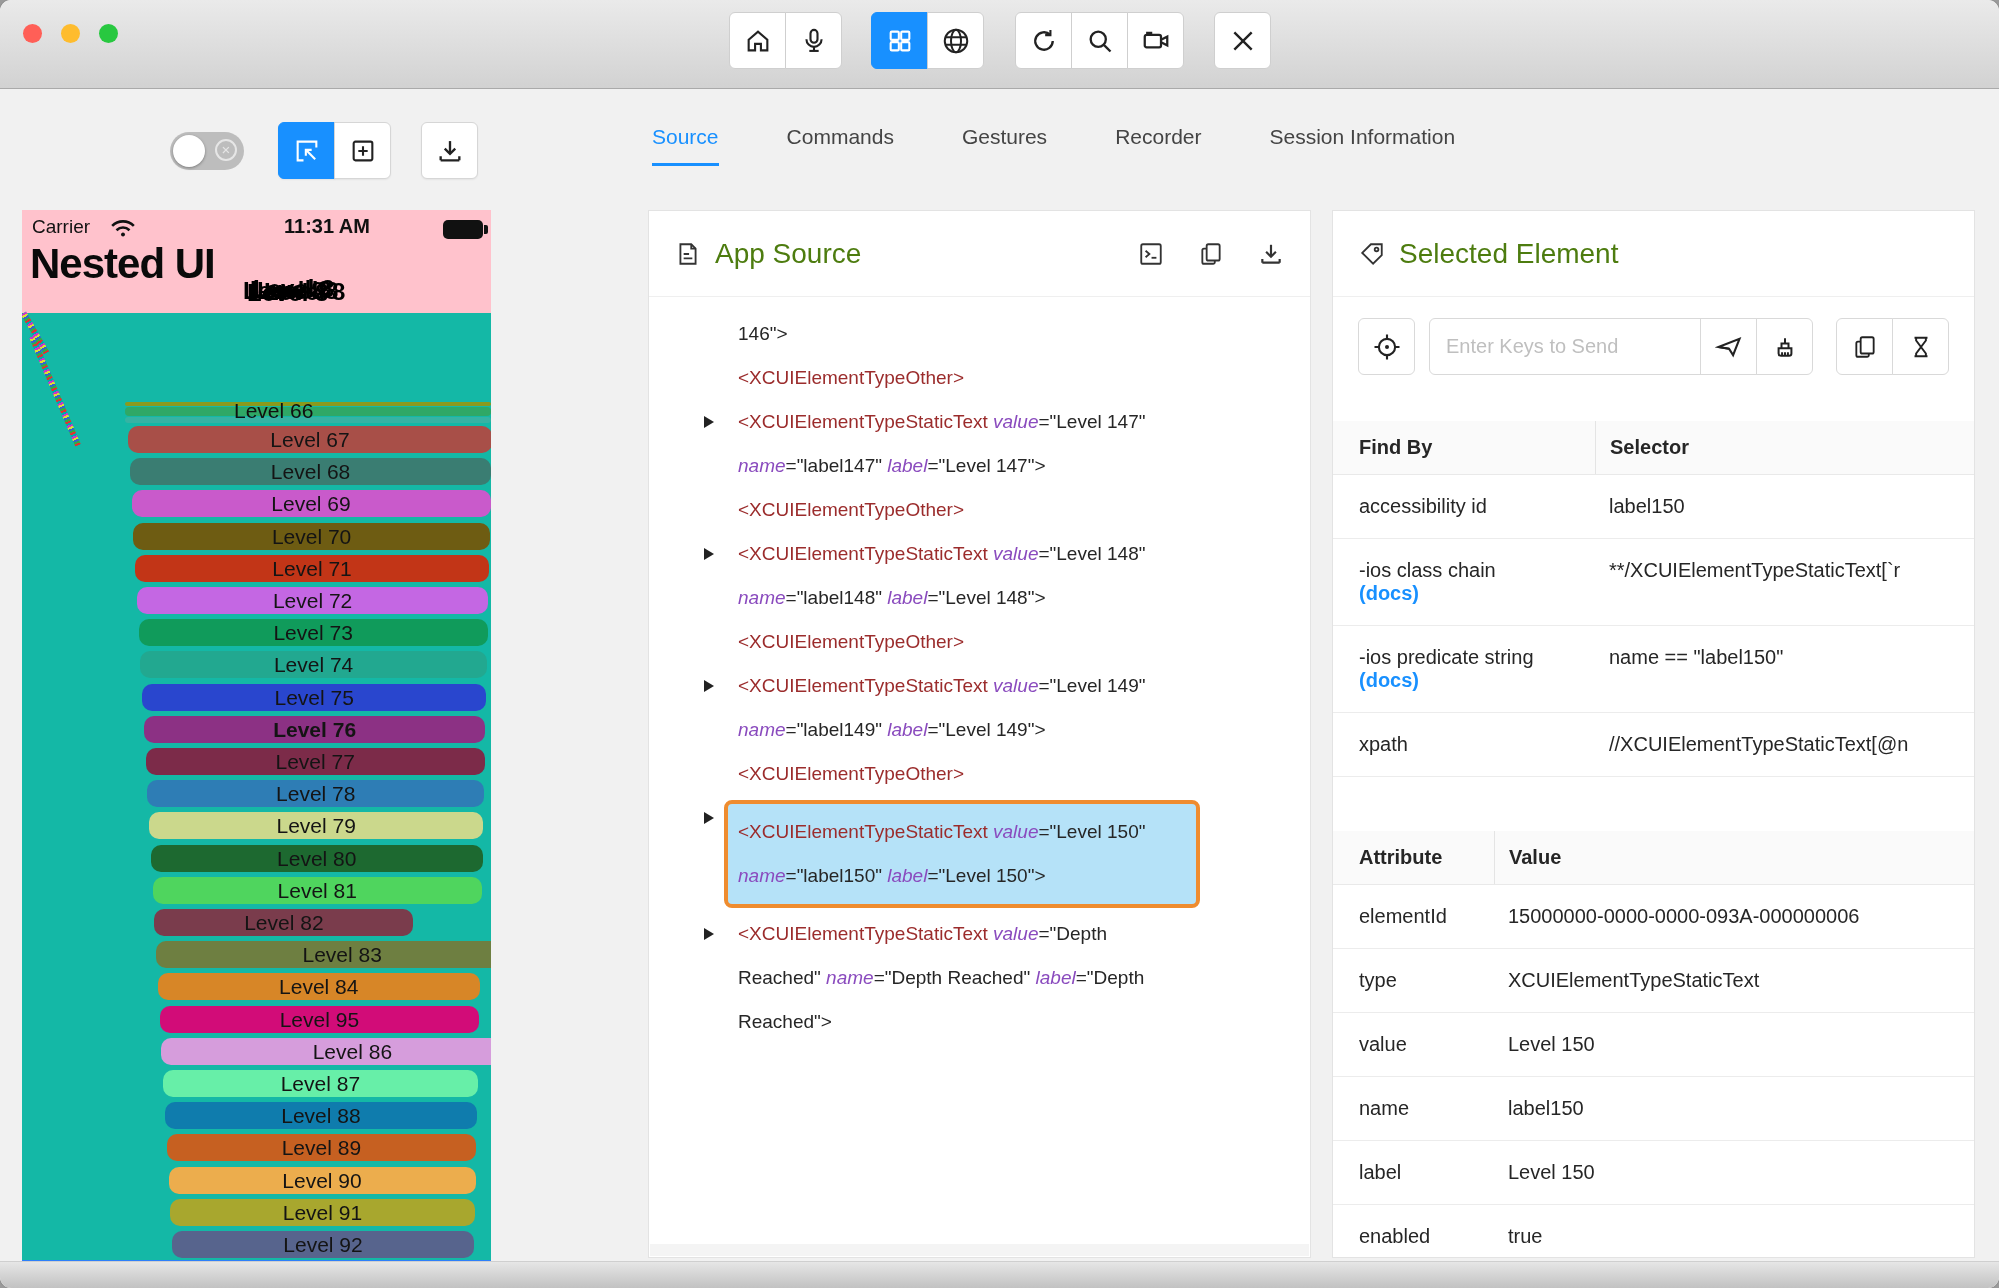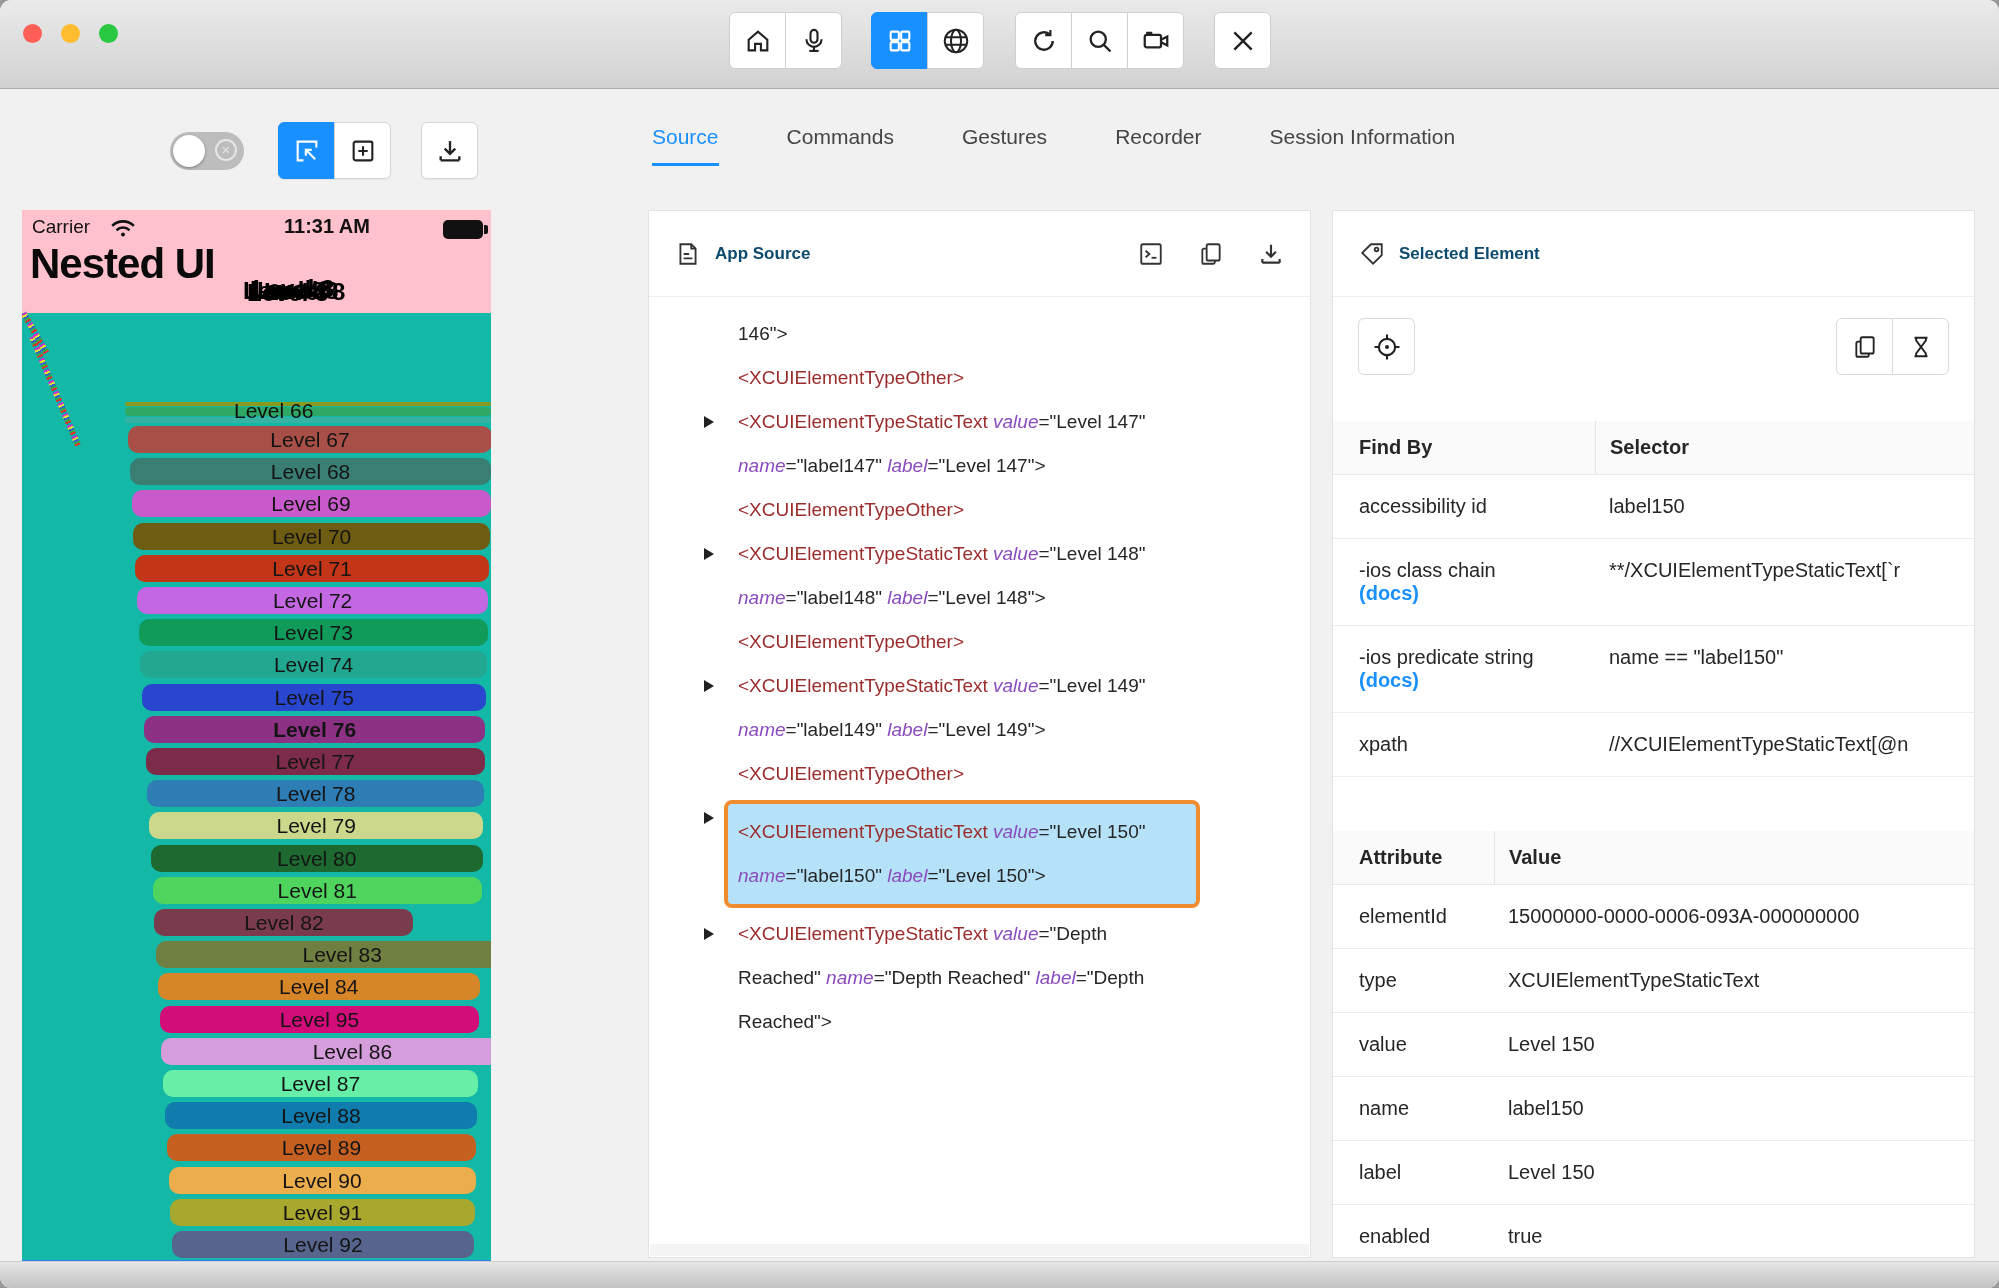--- a/index.html
+++ b/index.html
@@ -54,21 +54,21 @@
     background:repeating-linear-gradient(0deg,#d33 0 2px,#3a4 2px 4px,#36c 4px 6px,#dd3 6px 8px,#c3c 8px 10px,#0aa 10px 12px);}
   .level-bar{position:absolute;height:27px;border-radius:10px;font-size:21px;color:#141414;text-align:center;
     line-height:27px;box-sizing:border-box;}
   .sliver{position:absolute;border-radius:4px;}
   .occluded{position:absolute;font-size:21px;color:#101010;}
   .hl-strip{position:absolute;left:0;width:100%;height:22px;}
   
   .card{position:absolute;top:210px;height:1048px;background:#fff;border:1px solid #e3e3e3;box-sizing:border-box;overflow:hidden;}
   .card-header{position:absolute;left:0;top:0;width:100%;height:86px;border-bottom:1px solid #efefef;
     display:flex;align-items:center;padding:0 26px;box-sizing:border-box;}
-  .card-title{font-size:17px;font-weight:700;color:#0c4a6e;margin-left:14px;}
+  .card-title{font-size:28px;font-weight:400;color:#4d7c0f;margin-left:14px;}
   .hdr-icons{margin-left:auto;display:flex;gap:34px;align-items:center;}
   .hdr-icons svg{display:block;cursor:pointer;}
   
   .src-body{position:absolute;left:0;top:87px;right:0;bottom:14px;overflow:hidden;padding:14px 0 0 89px;}
   .src-row{position:relative;font-size:19px;line-height:44px;color:#262626;}
   .src-text{display:inline-block;width:452px;vertical-align:top;word-wrap:break-word;}
   .xtag{color:#9b2c2c;}
   .xattr{color:#8a4bbe;font-style:italic;}
   .tri{position:absolute;left:-34px;top:16px;width:0;height:0;border-left:10px solid #222;
     border-top:6px solid transparent;border-bottom:6px solid transparent;cursor:pointer;}
@@ -314,20 +314,37 @@
     </div>
 
     <div class="ctl icon-btn" style="left:25px;top:107px;position:absolute;">
       <svg width="30" height="30" viewBox="0 0 24 24" fill="none" stroke="#222" stroke-width="1.7">
         <circle cx="12" cy="12" r="6.5"></circle>
           <circle cx="12" cy="12" r="1.6" fill="#222" stroke="none"></circle>
         <path d="M12 2 V5.5 M12 18.5 V22 M2 12 H5.5 M18.5 12 H22"></path>
         </svg>
     </div>
 
+    <div class="ctl ctl-group" style="left:96px;top:107px;position:absolute;">
+      <input class="keys-input" placeholder="Enter Keys to Send" style="">
+      <div class="icon-btn">
+        <svg width="28" height="28" viewBox="0 0 24 24" fill="none" stroke="#222" stroke-width="1.8">
+          <path d="M3 12 L21 5 L15.5 19 L12 13.5 Z"></path>
+            <path d="M12 13.5 L3 12"></path>
+          </svg>
+      </div>
+      <div class="icon-btn">
+        <svg width="28" height="28" viewBox="0 0 24 24" fill="none" stroke="#222" stroke-width="1.7">
+          <path d="M9 13 V9 H15 V13"></path>
+            <path d="M6.5 13 H17.5 V17.5 A2 2 0 0 1 15.5 19.5 H8.5 A2 2 0 0 1 6.5 17.5 Z"></path>
+          <path d="M9.5 19.5 V16.5 M12 19.5 V16.5 M14.5 19.5 V16.5"></path>
+            <path d="M12 9 V4.5"></path>
+          </svg>
+      </div>
+    </div>
 
     <div class="ctl ctl-group" style="left:503px;top:107px;position:absolute;">
       <div class="icon-btn" style="border-radius:6px 0 0 6px;">
         <svg width="26" height="26" viewBox="0 0 24 24" fill="none" stroke="#222" stroke-width="1.7">
           <rect x="8" y="3" width="12" height="15" rx="1.5"></rect>
             <path d="M8 7 H5.5 A1.5 1.5 0 0 0 4 8.5 V19.5 A1.5 1.5 0 0 0 5.5 21 H14 A1.5 1.5 0 0 0 15.5 19.5 V18"></path>
           </svg>
       </div>
       <div class="icon-btn">
         <svg width="26" height="26" viewBox="0 0 24 24" fill="none" stroke="#222" stroke-width="1.8">
@@ -359,21 +376,21 @@
           <span class="c2">//XCUIElementTypeStaticText[@n</span>
         </div>
       </div>
     <div class="tbl attrs" id="attrs-table" style="top:620px;">
         <div class="tbl-hdr">
           <span class="c1">Attribute</span>
           <span class="c2">Value</span>
         </div>
         <div class="tbl-row">
           <span class="c1">elementId</span>
-          <span class="c2">15000000-0000-0006-093A-000000000</span>
+          <span class="c2">15000000-0000-0000-093A-000000006</span>
         </div>
         <div class="tbl-row">
           <span class="c1">type</span>
           <span class="c2">XCUIElementTypeStaticText</span>
         </div>
         <div class="tbl-row">
           <span class="c1">value</span>
           <span class="c2">Level 150</span>
         </div>
         <div class="tbl-row">

